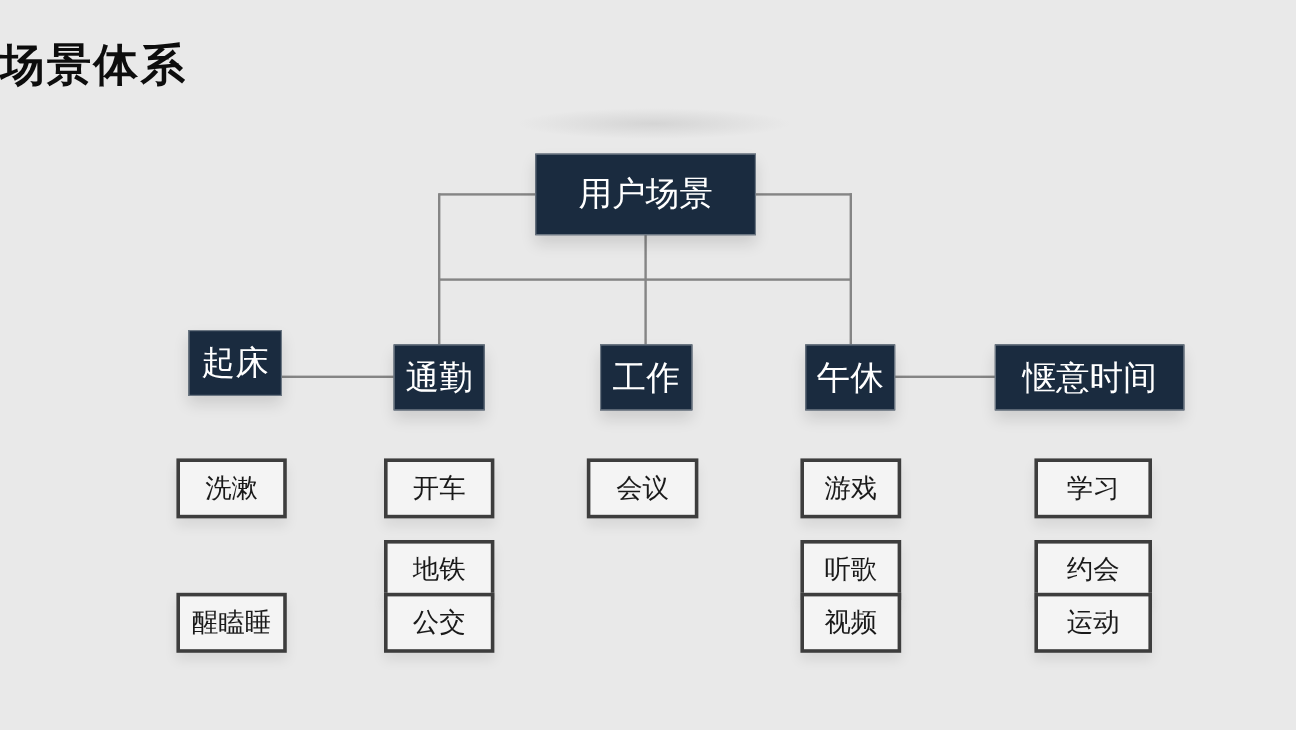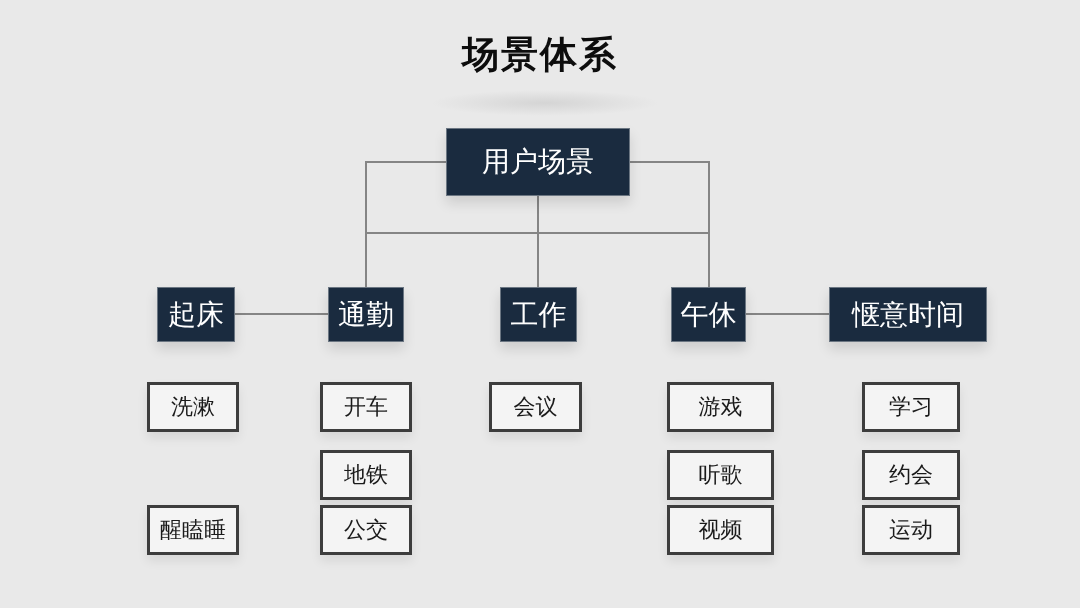--- a/index.html
+++ b/index.html
@@ -19,21 +19,21 @@
     font-family:"Liberation Sans","DejaVu Sans",sans-serif;
   }
   .canvas{
     position:relative;
     width:1080px;height:608px;
     background:var(--background);
     overflow:hidden;
   }
   .title{
     position:absolute;left:0;top:30px;width:1080px;
-    margin:0;text-align:center;
+    margin:0;
     font-size:37px;font-weight:700;letter-spacing:2px;
     color:var(--title-text);
   }
   .title-shadow{
     position:absolute;left:430px;top:90px;width:230px;height:26px;
     background:radial-gradient(ellipse at center, rgba(120,120,120,0.18) 0%, rgba(120,120,120,0.0) 70%);
     pointer-events:none;
   }
   .connector{position:absolute;background:var(--connector);}
   .node{
@@ -51,35 +51,35 @@
   }
   .node.light{
     background:var(--node-light);
     border:3px solid var(--node-light-border);
     color:var(--node-light-text);
     font-size:22px;
     box-shadow:0 6px 10px rgba(0,0,0,0.08);
   }
   .root{left:446px;top:128px;width:184px;height:68px;font-size:30px;}
   
-  .l2-0{left:157px;top:287px;width:78px;height:55px;}
+  .l2-0{left:157px;top:275px;width:78px;height:55px;}
   .l2-1{left:328px;top:287px;width:76px;height:55px;}
   .l2-2{left:500px;top:287px;width:77px;height:55px;}
   .l2-3{left:671px;top:287px;width:75px;height:55px;}
   .l2-4{left:829px;top:287px;width:158px;height:55px;}
   
   .c0{left:147px;width:92px;}
   .c1{left:320px;width:92px;}
   .c2{left:489px;width:93px;text-align:center;}
-  .c3{left:667px;width:107px;}
+  .c3{left:667px;width:84px;}
   .c4{left:862px;width:98px;}
   
   .r0{top:382px;height:50px;}
   .r1{top:450px;height:50px;}
-  .r2{top:505px;height:50px;text-align:center;}
+  .r2{top:494px;height:50px;text-align:center;}
 </style>
 </head>
 <body>
 
 <div class="canvas">
 
   <h1 class="title">场景体系</h1>
   <div class="title-shadow"></div>
 
   <div class="connector" style="left:366px;top:161px;width:80px;height:2px;"></div>

